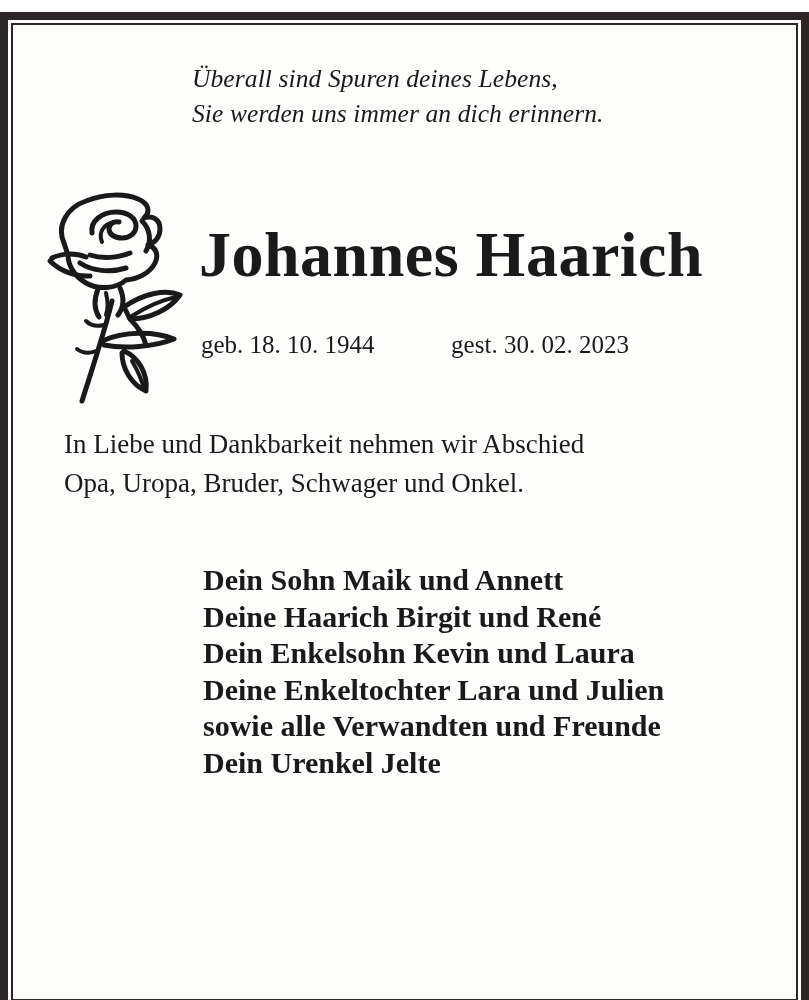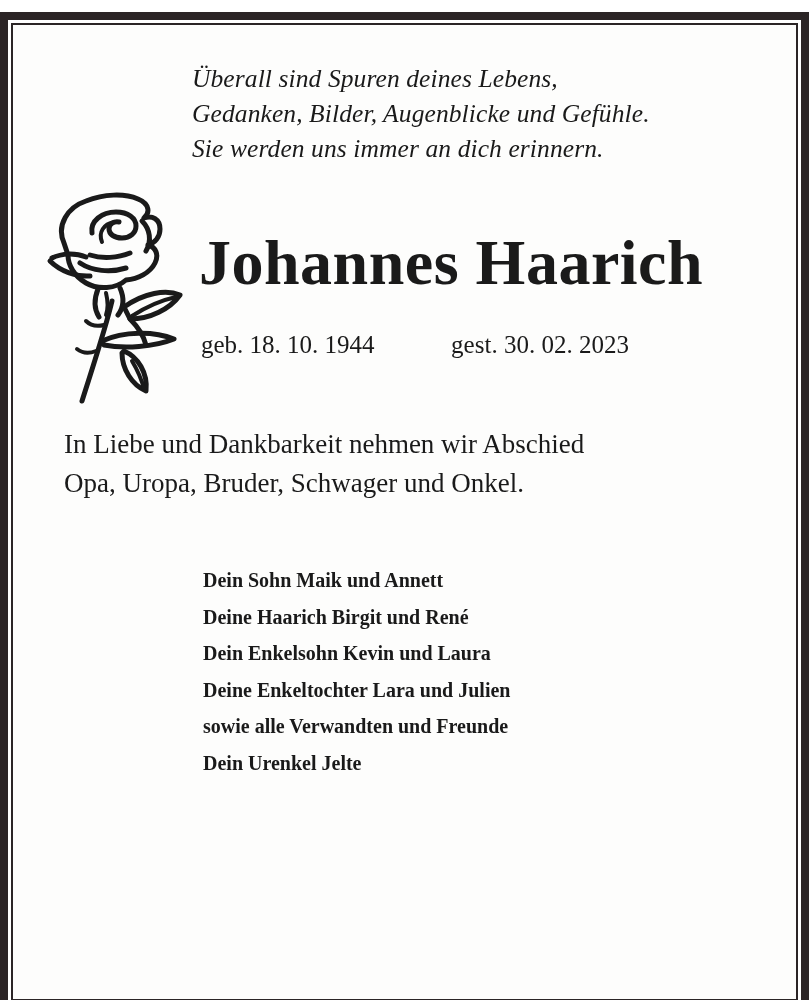--- a/index.html
+++ b/index.html
@@ -62,21 +62,21 @@
     top: 160px;
     width: 150px;
     height: 230px;
   }
   .rose svg { display: block; width: 100%; height: 100%; }
 
   
   .deceased-name {
     position: absolute;
     left: 186px;
-    top: 203px;
+    top: 195px;
     font-weight: bold;
     font-size: 64px;
     line-height: 70px;
     letter-spacing: 0.5px;
     white-space: nowrap;
     color: #1a1a1a;
   }
 
   
   .dates {
@@ -100,21 +100,21 @@
   }
   .intro div { white-space: nowrap; }
 
   
   .mourners {
     position: absolute;
     left: 190px;
     top: 537px;
     width: 560px;
     font-weight: bold;
-    font-size: 20px;
+    font-size: 30px;
     line-height: 36.5px;
   }
   .mourners div { white-space: nowrap; }
 
   
   .details {
     position: absolute;
     left: 51px;
     top: 813px;
     width: 700px;
@@ -125,21 +125,20 @@
 </style>
 </head>
 <body>
 
 <div class="notice">
   <div class="notice-gap">
     <div class="notice-inner">
 
       <div class="verse">
         <div>Überall sind Spuren deines Lebens,</div>
-        <div>Gedanken, Bilder, Augenblicke und Gefühle.</div>
         <div>Sie werden uns immer an dich erinnern.</div>
       </div>
 
       <div class="rose">
         <svg viewBox="0 0 150 230" xmlns="http://www.w3.org/2000/svg" fill="none" stroke="#1a1a1a" stroke-linecap="round" stroke-linejoin="round">
 
           <path d="M18 58 C10 40 22 22 40 16 C58 9 78 8 92 14 C104 19 104 28 98 33
                    C106 30 114 34 114 44 C114 52 109 58 102 60
                    C110 62 113 70 109 78 C104 88 92 94 80 95
                    C70 104 52 105 40 98 C28 91 22 80 22 70 Z" stroke-width="5"></path>

